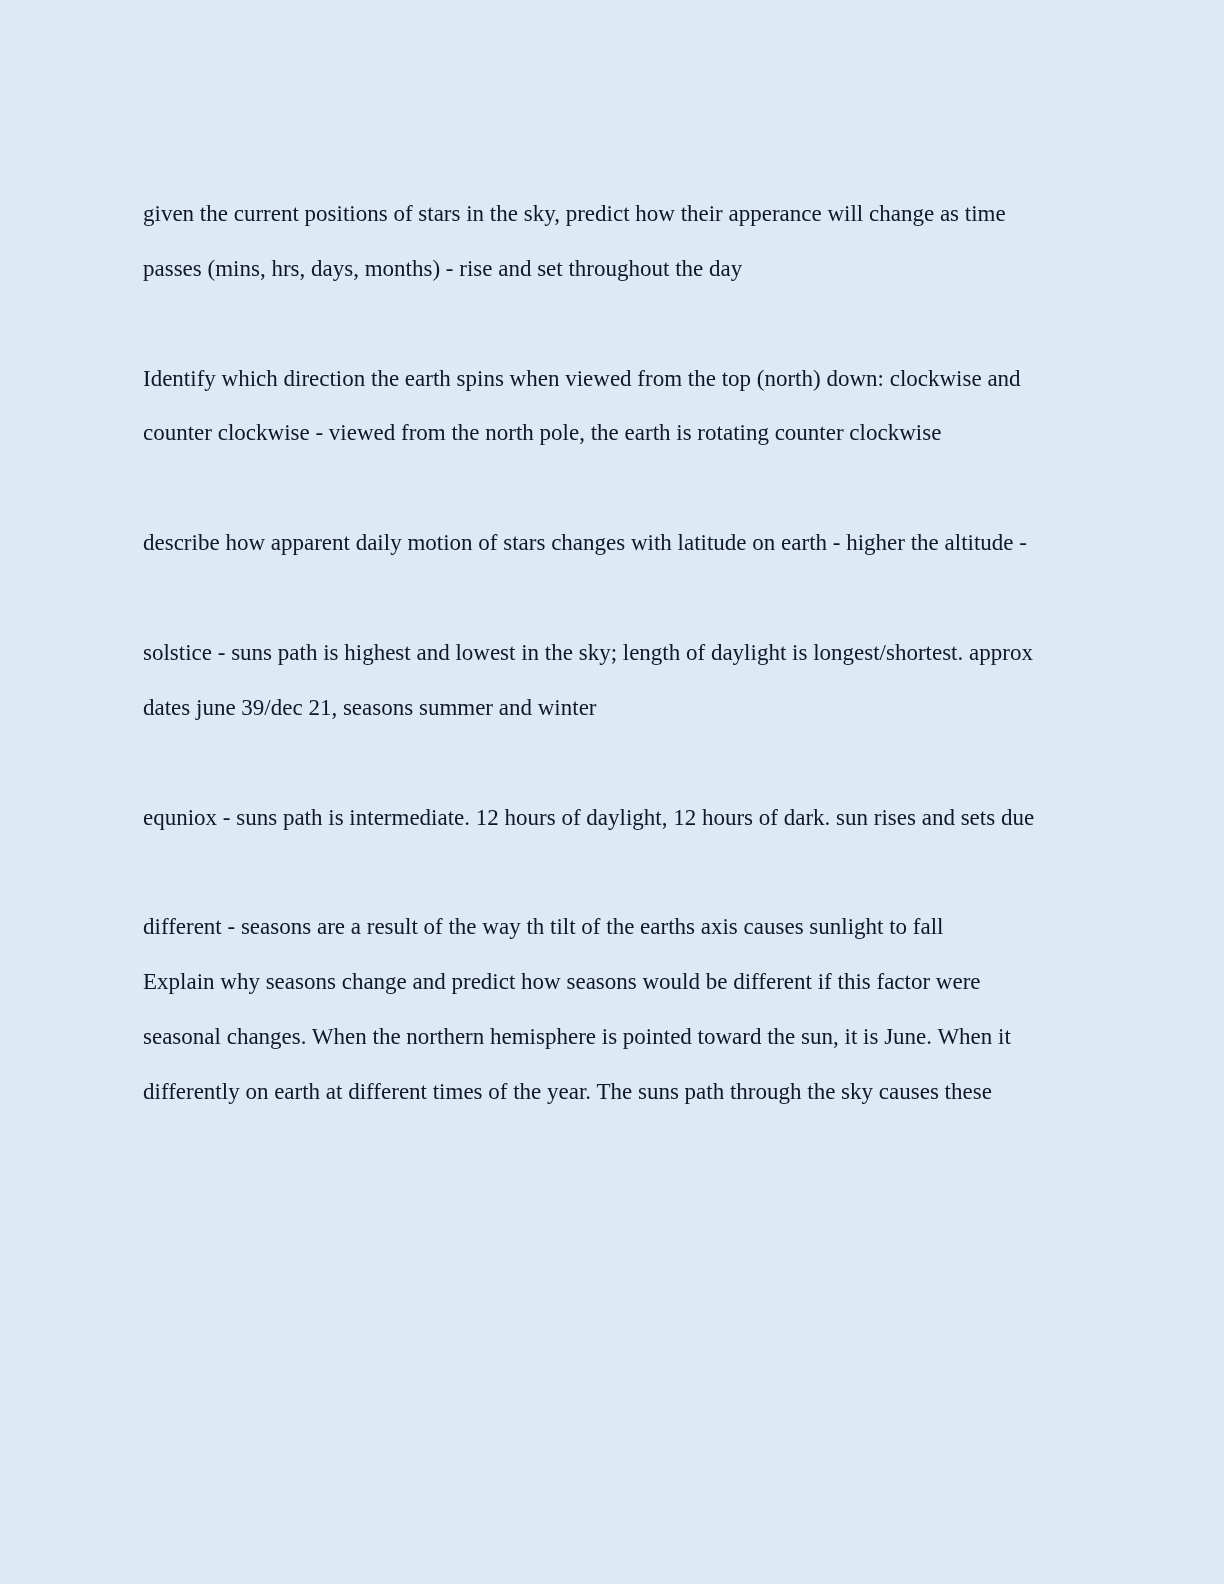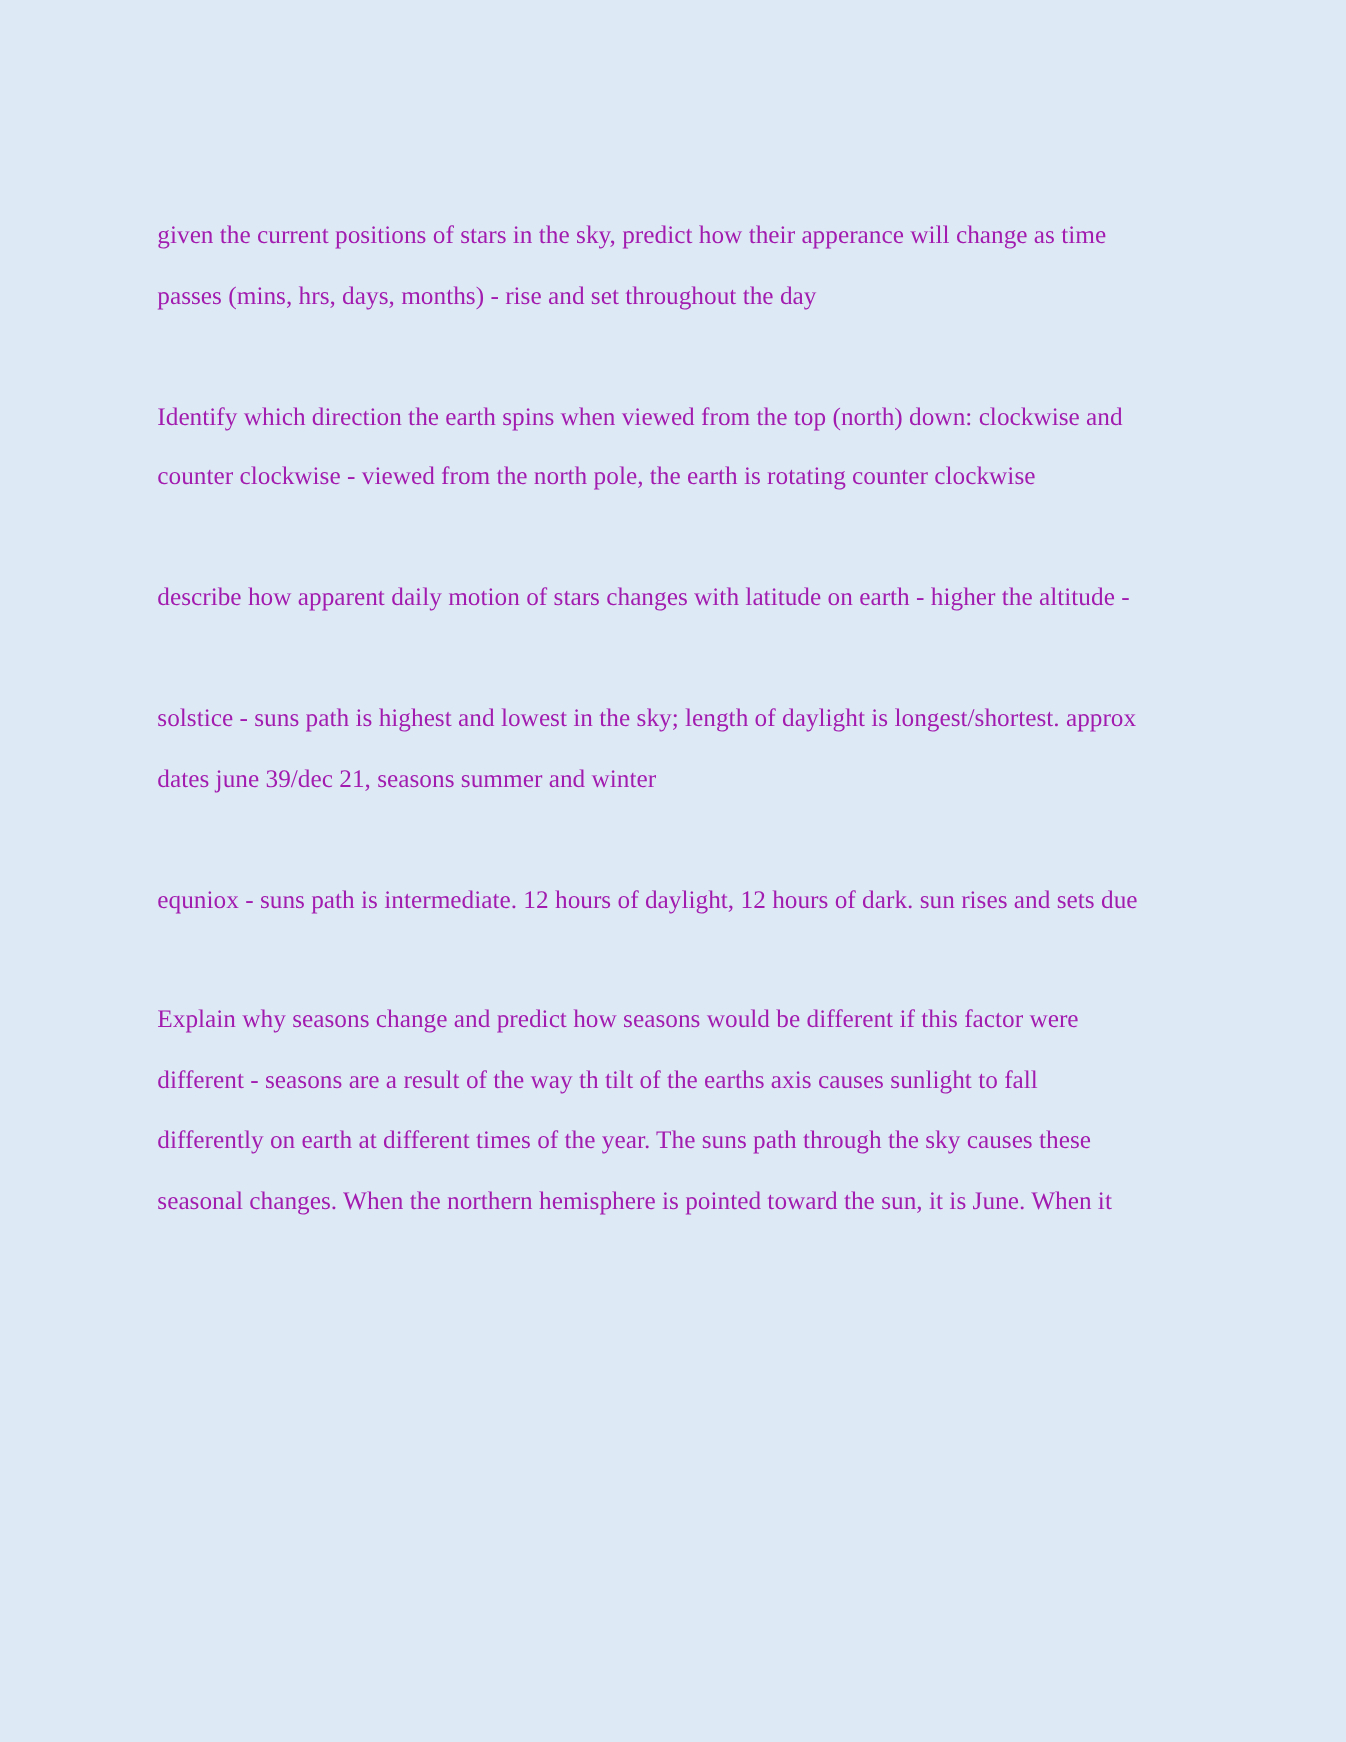--- a/index.html
+++ b/index.html
@@ -12,21 +12,21 @@
     background: #dde9f5;
     overflow: hidden;
   }
   .page {
     box-sizing: border-box;
     width: 1193px;
     height: 1584px;
     padding: 187px 52px 0 143px;
     font-family: "Liberation Serif", "DejaVu Serif", serif;
     font-size: 23px;
-    color: #a21caf;
+    color: #0f172a;
     -webkit-font-smoothing: antialiased;
   }
   .para {
     margin: 0 0 55px 0;
     padding: 0;
   }
   .line {
     line-height: 54.8px;
     white-space: nowrap;
   }
@@ -53,19 +53,19 @@
   <p class="para">
     <span class="line" style="display:block">solstice - suns path is highest and lowest in the sky; length of daylight is longest/shortest. approx</span>
     <span class="line" style="display:block">dates june 39/dec 21, seasons summer and winter</span>
   </p>
 
   <p class="para">
     <span class="line" style="display:block">equniox - suns path is intermediate. 12 hours of daylight, 12 hours of dark. sun rises and sets due</span>
   </p>
 
   <p class="para">
+    <span class="line" style="display:block">different - seasons are a result of the way th tilt of the earths axis causes sunlight to fall</span>
     <span class="line" style="display:block">Explain why seasons change and predict how seasons would be different if this factor were</span>
-    <span class="line" style="display:block">different - seasons are a result of the way th tilt of the earths axis causes sunlight to fall</span>
+    <span class="line" style="display:block">seasonal changes. When the northern hemisphere is pointed toward the sun, it is June. When it</span>
     <span class="line" style="display:block">differently on earth at different times of the year. The suns path through the sky causes these</span>
-    <span class="line" style="display:block">seasonal changes. When the northern hemisphere is pointed toward the sun, it is June. When it</span>
   </p>
 
 </div>
 
 </body></html>

